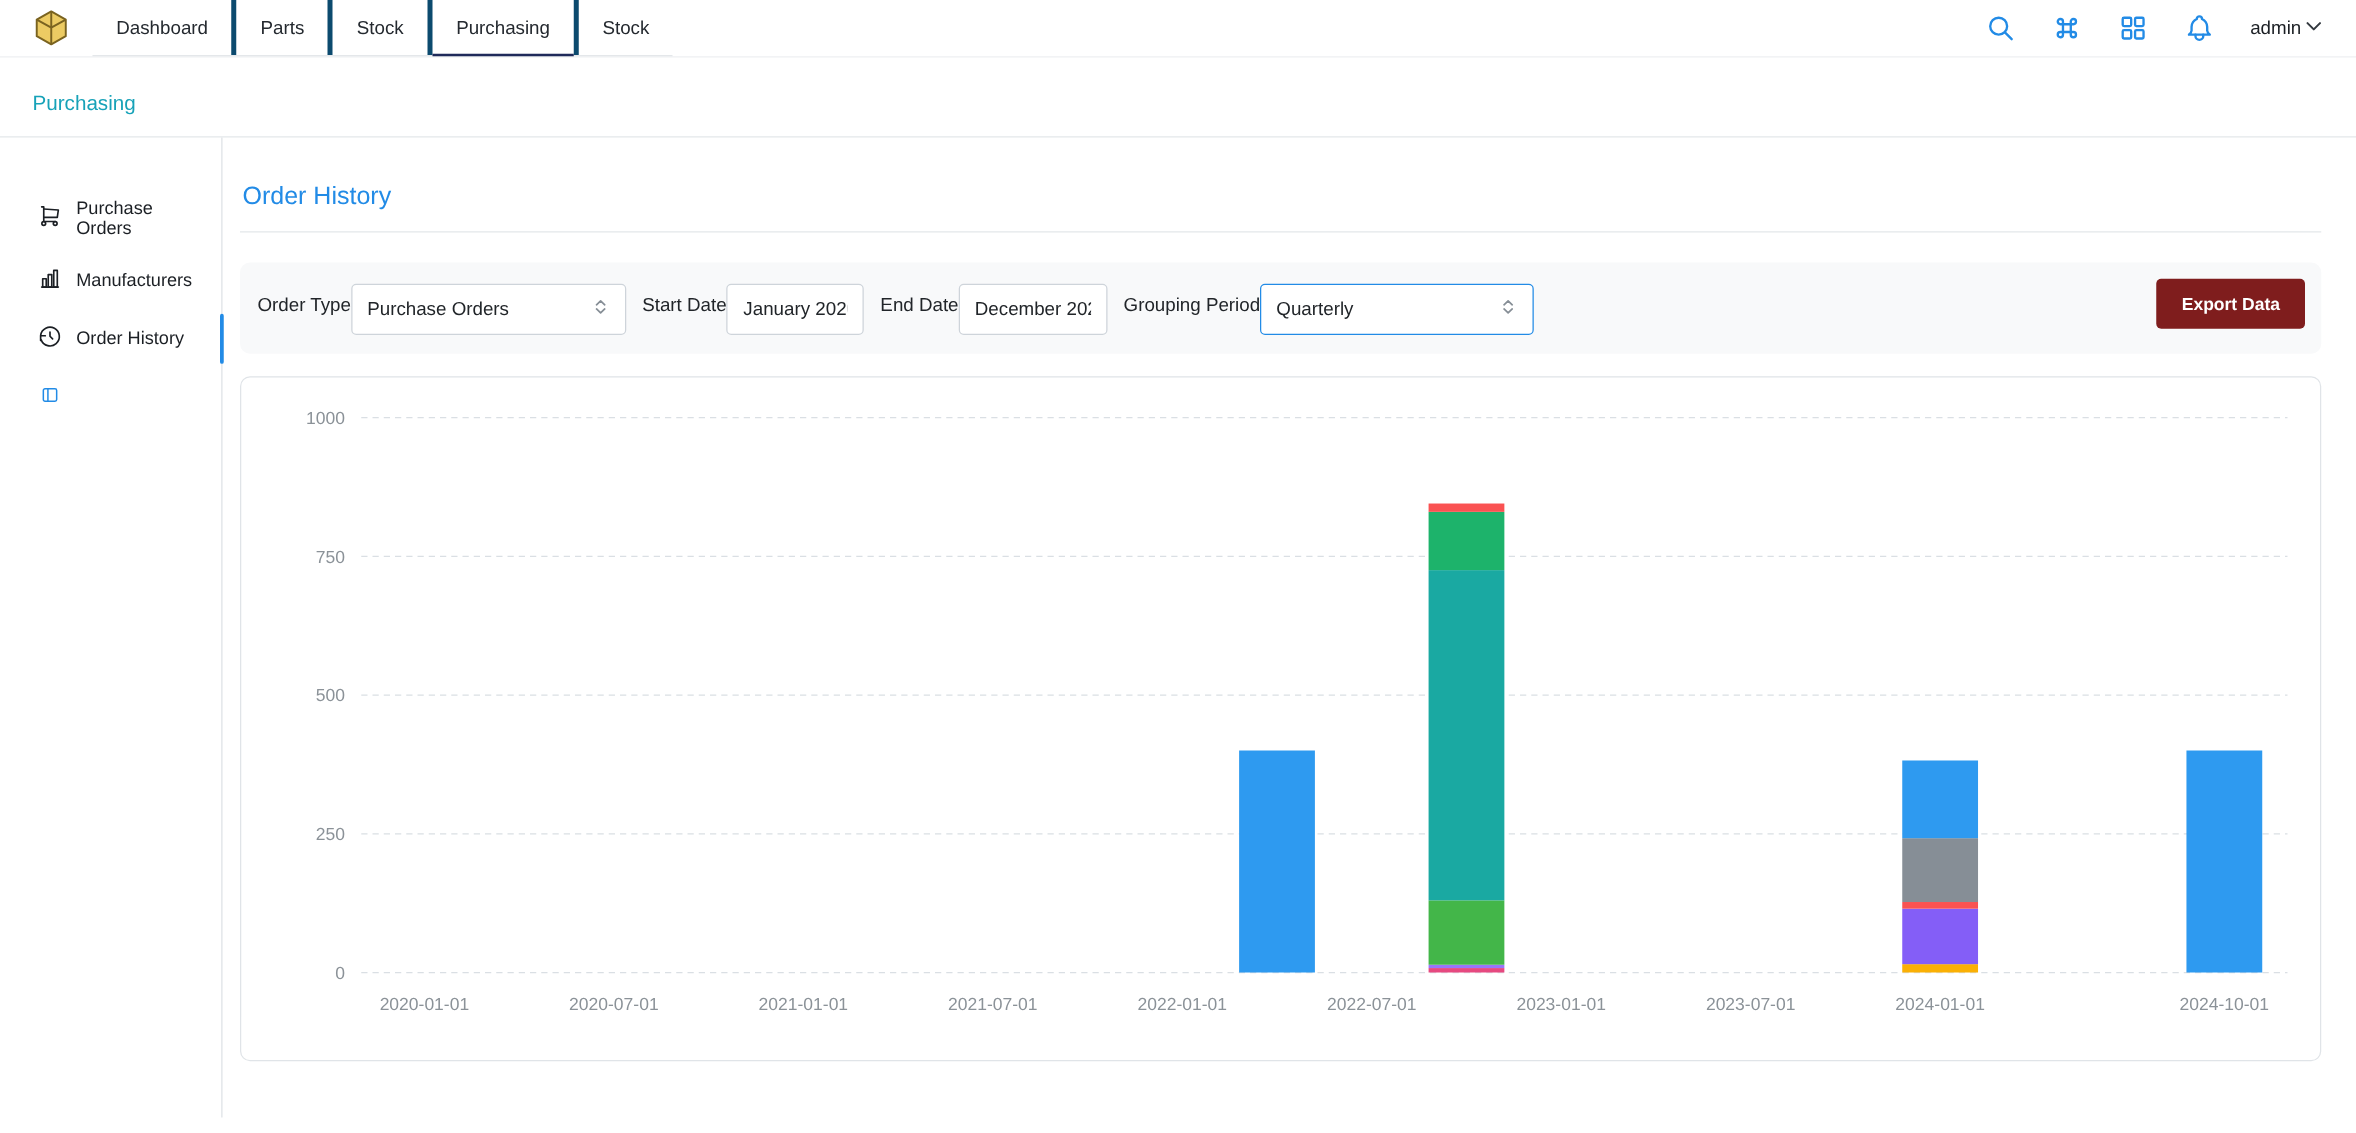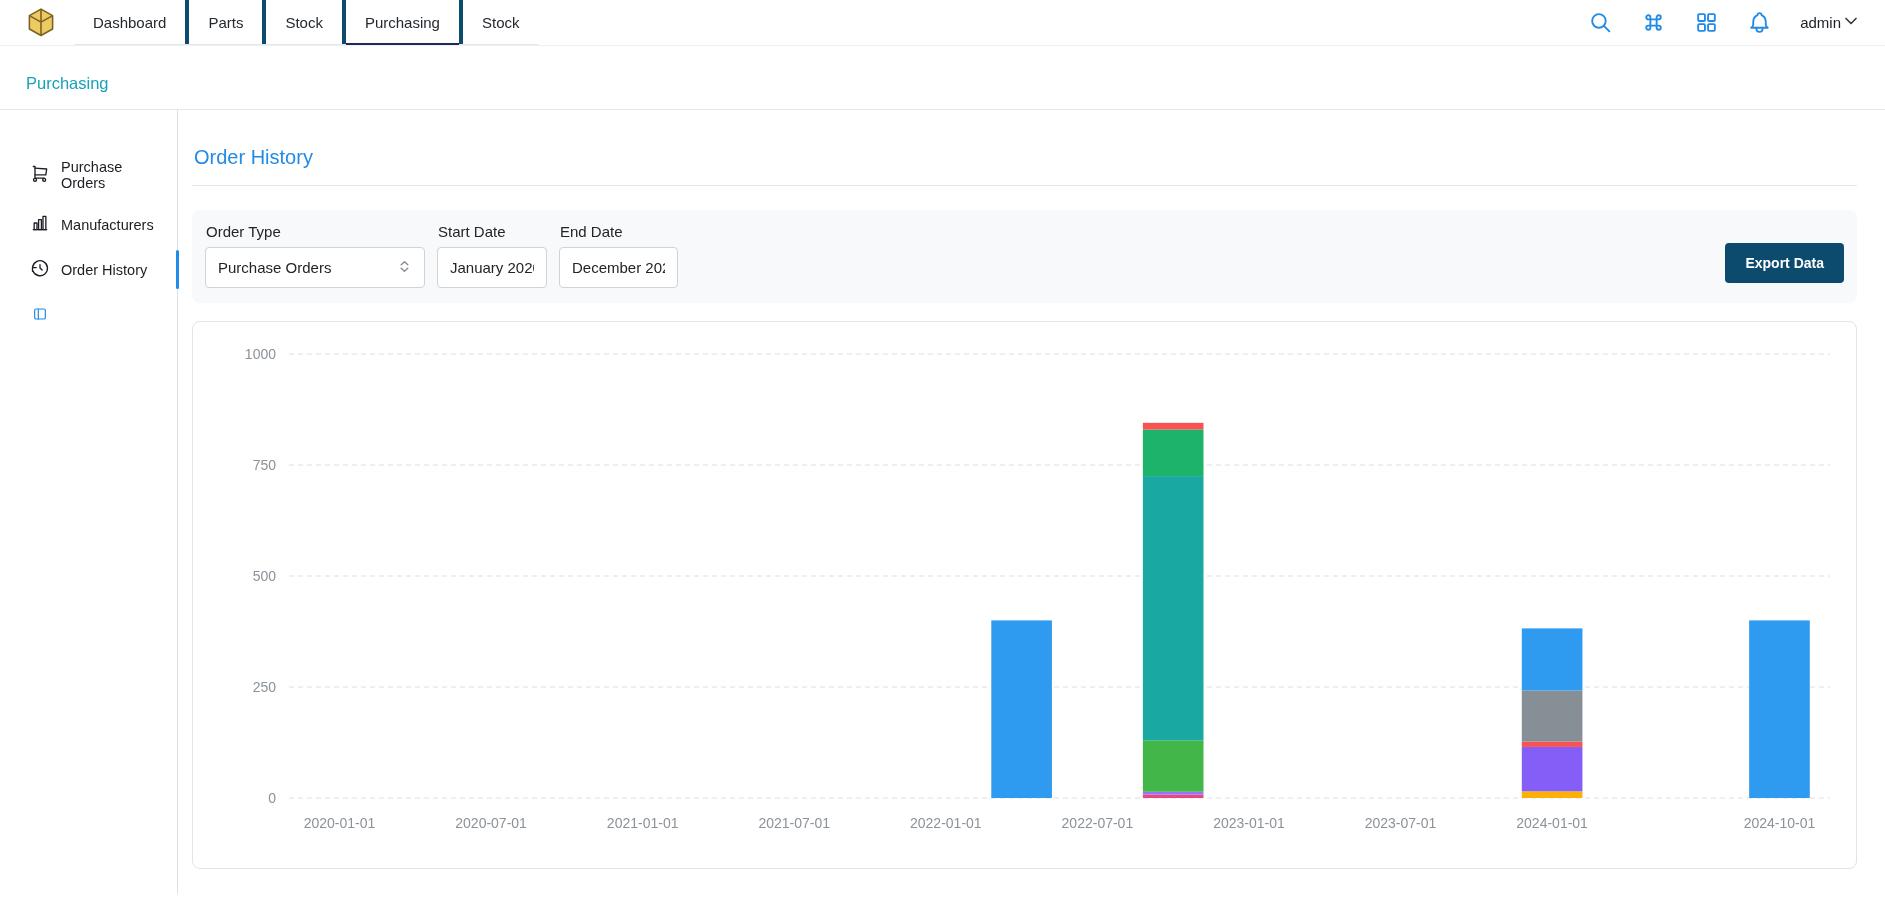--- a/index.html
+++ b/index.html
@@ -30,31 +30,31 @@
   .side-item { position:relative; display:flex; align-items:center; gap:11px; padding:11px 8px 11px 30px; font-size:14.5px; color:#1b1f24; cursor:pointer; }
   .side-item.active::after { content:""; position:absolute; right:-2px; top:3px; bottom:3px; width:3px; background:#228be6; border-radius:2px; }
   .side-collapse { padding:14px 8px 0 32px; cursor:pointer; display:flex; }
 
   .main { flex:1; padding:36px 28px 0 14px; }
   .page-title { font-size:20px; font-weight:400; color:#228be6; margin-left:2px; }
   .title-divider { border:none; border-top:1px solid #e4e7ea; margin-top:16px; }
 
   
   .filter-panel { margin-top:24px; background:#f8f9fa; border-radius:8px; padding:13px 13px 15px 13px; display:flex; align-items:flex-end; gap:12px; }
-  .fgroup { display:flex; flex-direction:column; }
+  .fgroup { display:flex; flex-direction:row;align-items:center; }
   .flabel { font-size:15px; color:#212529; margin-bottom:7px; margin-left:1px; }
   .control { background:#fff; border:1px solid #ced4da; border-radius:4px; height:41px; display:flex; align-items:center; padding:0 12px; font-size:15px; color:#212529; }
   .select { justify-content:space-between; cursor:pointer; gap:10px; }
   .select.focus { border:1.5px solid #228be6; }
   .control input { border:none; outline:none; font-size:15px; color:#212529; width:100%; font-family:"Liberation Sans",sans-serif; background:transparent; }
   .w-ordertype { width:220px; }
   .w-start { width:110px; }
   .w-end { width:119px; }
   .w-grouping { width:219px; }
-  .export-btn { margin-left:auto; align-self:flex-end; margin-bottom:5px; background:#0c4a6e; color:#fff; border:none; border-radius:4px; height:40px; padding:0 20px; font-size:14px; font-weight:700; font-family:"Liberation Sans",sans-serif; cursor:pointer; }
+  .export-btn { margin-left:auto; align-self:flex-end; margin-bottom:5px; background:#7f1d1d; color:#fff; border:none; border-radius:4px; height:40px; padding:0 20px; font-size:14px; font-weight:700; font-family:"Liberation Sans",sans-serif; cursor:pointer; }
 
   
   .chart-card { margin-top:18px; border:1px solid #e0e4e8; border-radius:8px; height:548px; padding:16px 10px 4px 10px; background:#fff; }
   .chart-card svg { display:block; width:100%; height:508px; }
 
   svg.icon { stroke-linecap:round; stroke-linejoin:round; fill:none; }
 </style>
 </head>
 <body>
 
@@ -193,20 +193,32 @@
         </div>
       </div>
 
       <div class="fgroup">
         <span class="flabel">End Date</span>
         <div class="control w-end">
           <input value="December 2024" style="">
         </div>
       </div>
 
+      <div class="fgroup">
+        <span class="flabel">Grouping Period</span>
+        <div class="control select focus w-grouping">
+          <span>Quarterly</span>
+          <span>
+            <svg class="icon" width="15" height="15" viewBox="0 0 16 16" stroke="#868e96" stroke-width="1.5">
+              <path d="M4.5 6.2L8 2.9l3.5 3.3"></path>
+                <path d="M4.5 9.8L8 13.1l3.5-3.3"></path>
+            </svg>
+          </span>
+        </div>
+      </div>
 
       <button class="export-btn">Export Data</button>
     </div>
 
     <div class="chart-card">
       <svg id="chart-svg" viewBox="0 0 1643 508">
           <line x1="86" x2="1627" y1="460" y2="460" stroke="#dadfe4" stroke-dasharray="5 4"></line>
           <text x="73" y="465" text-anchor="end" fill="#8b9298" font-size="14">0</text>
           <line x1="86" x2="1627" y1="349" y2="349" stroke="#dadfe4" stroke-dasharray="5 4"></line>
           <text x="73" y="354" text-anchor="end" fill="#8b9298" font-size="14">250</text>

